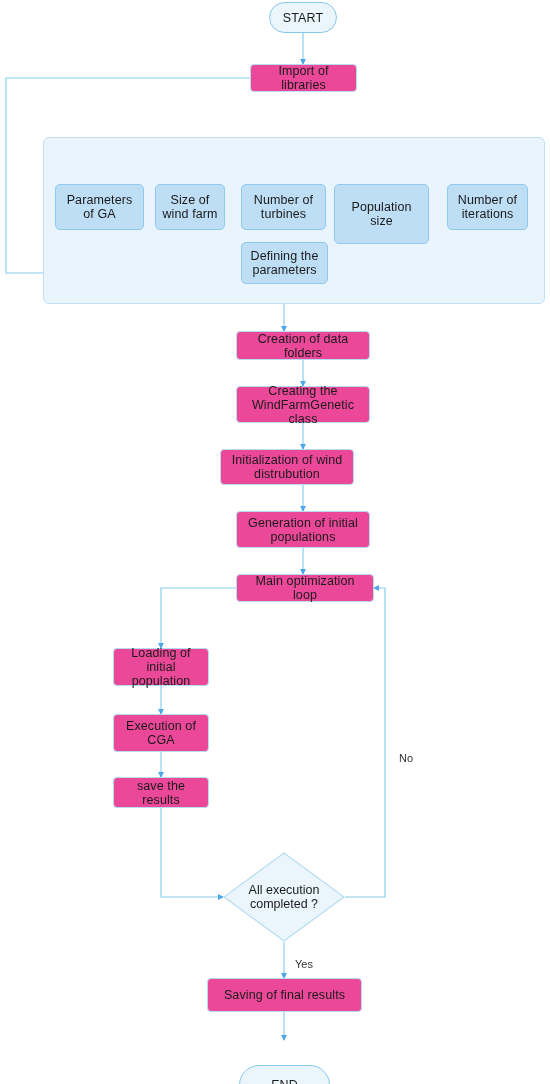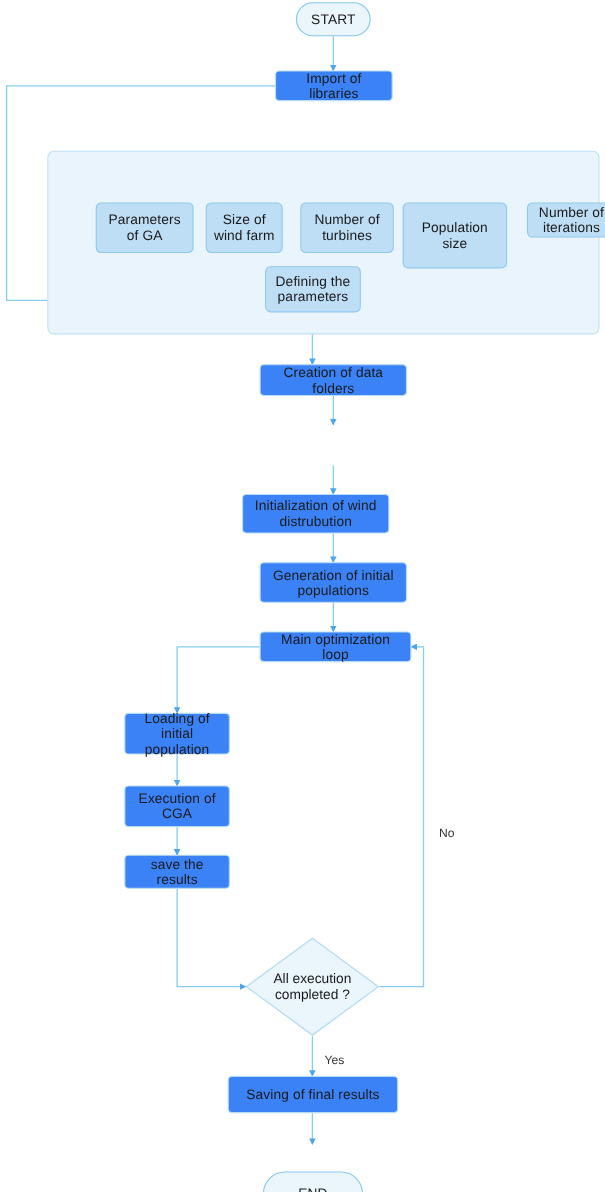--- a/index.html
+++ b/index.html
@@ -39,29 +39,28 @@
     line-height: 14px;
     letter-spacing: 0.1px;
     padding: 2px 5px;
   }
   .terminal {
     background: #eaf5fc;
     border: 1.2px solid #86c8ec;
     border-radius: 26px;
   }
   .process {
-    background: #3b82f6;
+    background: #ec4899;
     border: 1.2px solid #b6dcf2;
     border-radius: 4px;
   }
   .param {
     background: #bedef5;
     border: 1.2px solid #8fc9ec;
     border-radius: 5px;
-    margin-left: 32px;
   }
   .param-main {
     background: #bedef5;
     border: 1.2px solid #8fc9ec;
     border-radius: 5px;
   }
   .group-box {
     position: absolute;
     box-sizing: border-box;
     background: #e9f4fc;
@@ -174,32 +173,35 @@
   </div>
 
   <div class="node param" style="left:241px; top:184px; width:85px; height:46px;">
     <span>Number of turbines</span>
   </div>
 
   <div class="node param" style="left:334px; top:184px; width:95px; height:60px;">
     <span>Population size</span>
   </div>
 
-  <div class="node param" style="left:447px; top:184px; width:81px; height:32px;">
+  <div class="node param" style="left:447px; top:184px; width:81px; height:46px;">
     <span>Number of iterations</span>
   </div>
 
   <div class="node param-main" style="left:241px; top:242px; width:87px; height:42px;">
     <span>Defining the parameters</span>
   </div>
 
   <div class="node process" style="left:236px; top:331px; width:134px; height:29px;">
     <span>Creation of data folders</span>
   </div>
 
+  <div class="node process" style="left:236px; top:386px; width:134px; height:37px;">
+    <span>Creating the WindFarmGenetic class</span>
+  </div>
 
   <div class="node process" style="left:220px; top:449px; width:134px; height:36px;">
     <span>Initialization of wind distrubution</span>
   </div>
 
   <div class="node process" style="left:236px; top:511px; width:134px; height:37px;">
     <span>Generation of initial populations</span>
   </div>
 
   <div class="node process" style="left:236px; top:574px; width:138px; height:28px;">

